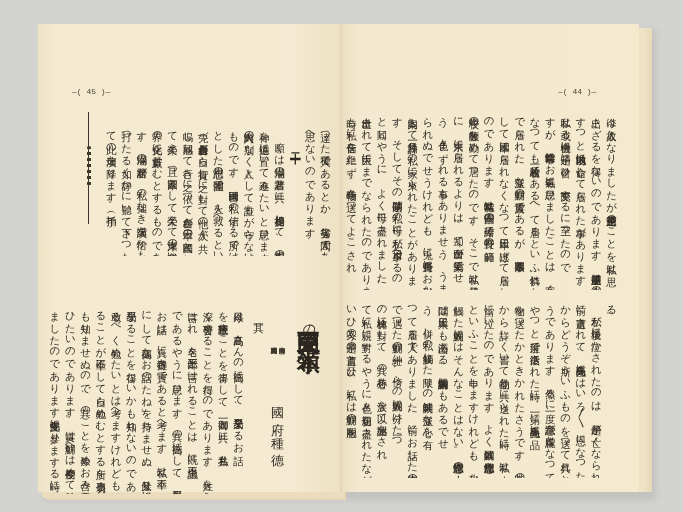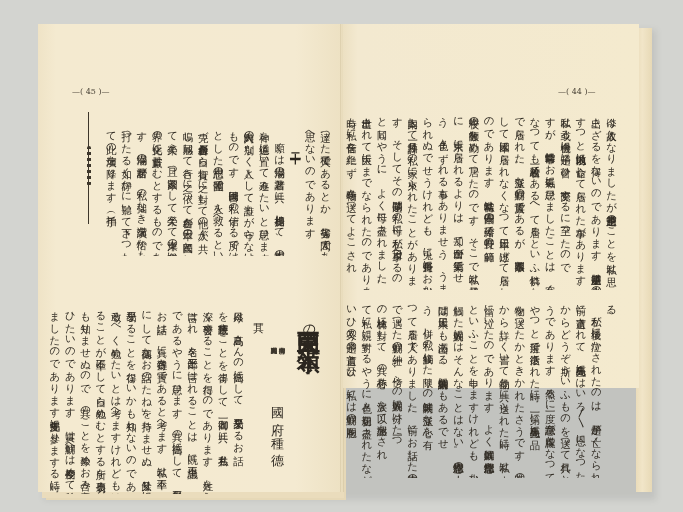--- a/index.html
+++ b/index.html
@@ -2,24 +2,24 @@
 <html><head>
 <meta charset="utf-8">
 <style>
   html,body{margin:0;padding:0;}
   body{width:683px;height:512px;background:#d3d4d0;position:relative;overflow:hidden;font-family:"DejaVu Serif","Liberation Serif",serif;}
   .shadow{position:absolute;background:rgba(0,0,0,0.08);filter:blur(3px);}
   .page{position:absolute;background:#f3e9cf;}
   .page-left{left:38px;top:24px;width:303px;height:468px;background:linear-gradient(to right,#efe3c6 0%,#f4ead0 6%,#f4ead1 85%,#ede1c3 100%);}
   .page-left-under{left:42px;top:30px;width:302px;height:468px;background:#eadcbc;}
   .page-left-under2{left:46px;top:34px;width:300px;height:466px;background:#e6d8b7;}
-  .page-right{left:343px;top:24px;width:296px;height:364px;background:linear-gradient(to right,#ece0c2 0%,#f3e9d0 5%,#f4eace 100%);}
+  .page-right{left:343px;top:24px;width:296px;height:468px;background:linear-gradient(to right,#ece0c2 0%,#f3e9d0 5%,#f4eace 100%);}
   .page-right-stack{left:636px;top:28px;width:16px;height:464px;background:linear-gradient(to right,#eadcba,#f1e5c8 40%,#e7d9b6);}
   .gutter{position:absolute;left:340px;top:24px;width:4px;height:468px;background:linear-gradient(to right,#d9cba9,#efe3c4,#d5c7a4);}
-  .pageno{position:absolute;font-size:8px;color:#4b4438;letter-spacing:0;white-space:nowrap;}
+  .pageno{position:absolute;font-size:8px;color:#4b4438;letter-spacing:0;white-space:nowrap;font-family:Liberation Mono, monospace;}
   .col-block{position:absolute;display:flex;flex-direction:row-reverse;gap:0;}
   .col{writing-mode:vertical-rl;font-size:10.4px;line-height:15.3px;color:#2f2a22;white-space:nowrap;letter-spacing:0.2px;width:15.3px;overflow:hidden;}
   .heading12{writing-mode:vertical-rl;font-size:11px;font-weight:bold;color:#2a251d;}
   .title{position:absolute;writing-mode:vertical-rl;font-size:23px;font-weight:bold;color:#2b261f;letter-spacing:1px;line-height:26px;}
   .title .no{font-size:13px;font-weight:normal;}
   .affil{position:absolute;writing-mode:vertical-rl;font-size:6.5px;color:#3b352b;line-height:8px;}
   .author{position:absolute;writing-mode:vertical-rl;font-size:13px;color:#2b261f;letter-spacing:16px;}
   .section-mark{position:absolute;writing-mode:vertical-rl;font-size:10.5px;color:#2b261f;letter-spacing:5px;}
   .deco-line{position:absolute;left:88px;top:114px;width:1.3px;height:112px;background:#3d362b;}
   .deco-dots{position:absolute;left:86.5px;top:150px;width:4px;height:40px;background:repeating-linear-gradient(to bottom,#3d362b 0 3px,transparent 3px 6px);border-radius:2px;}

